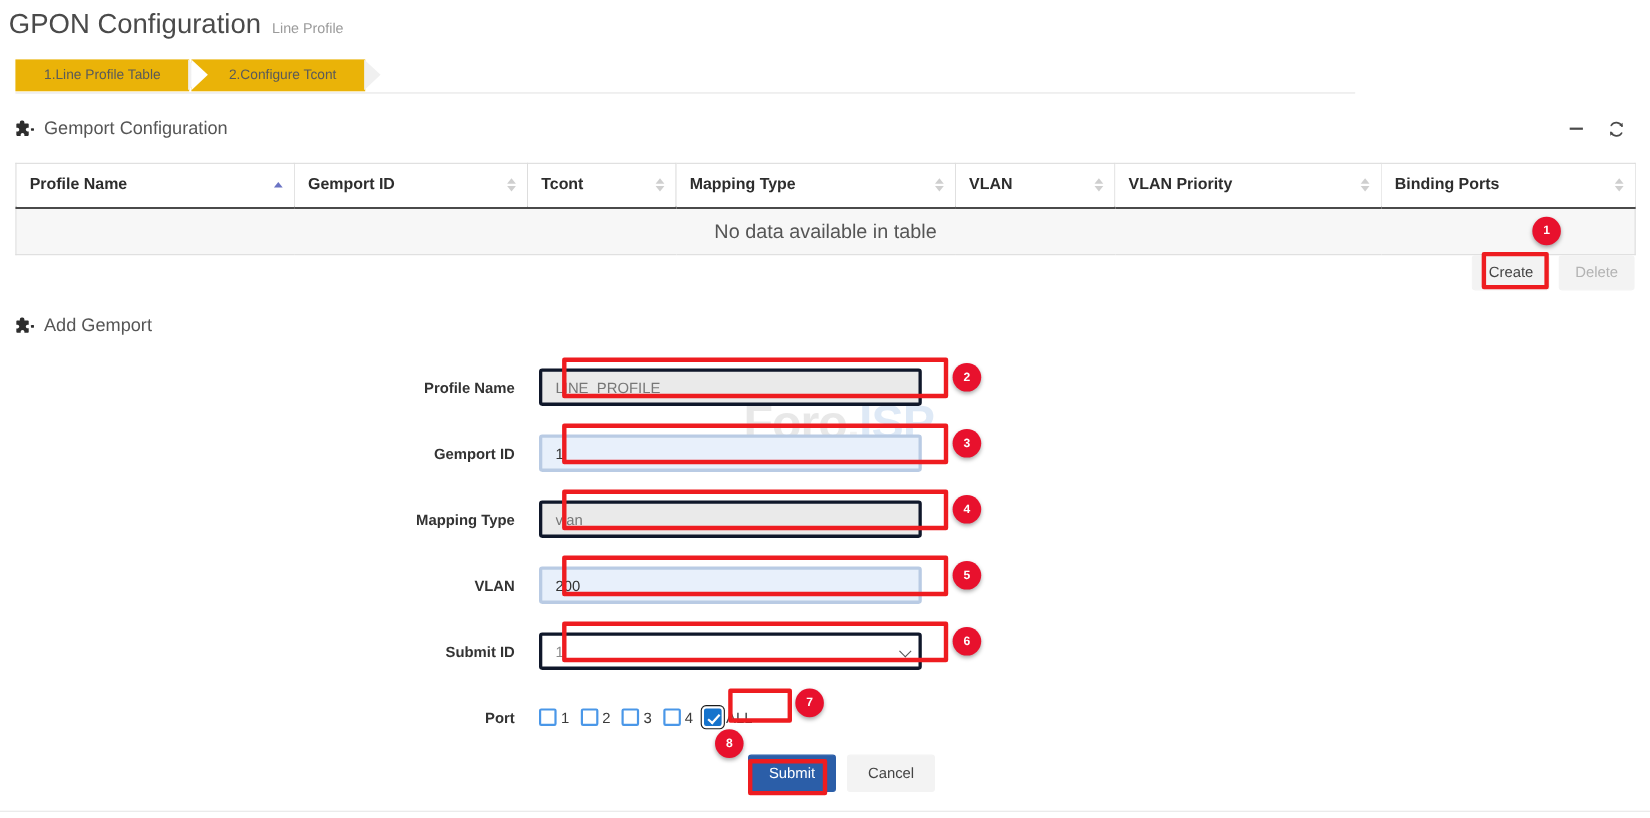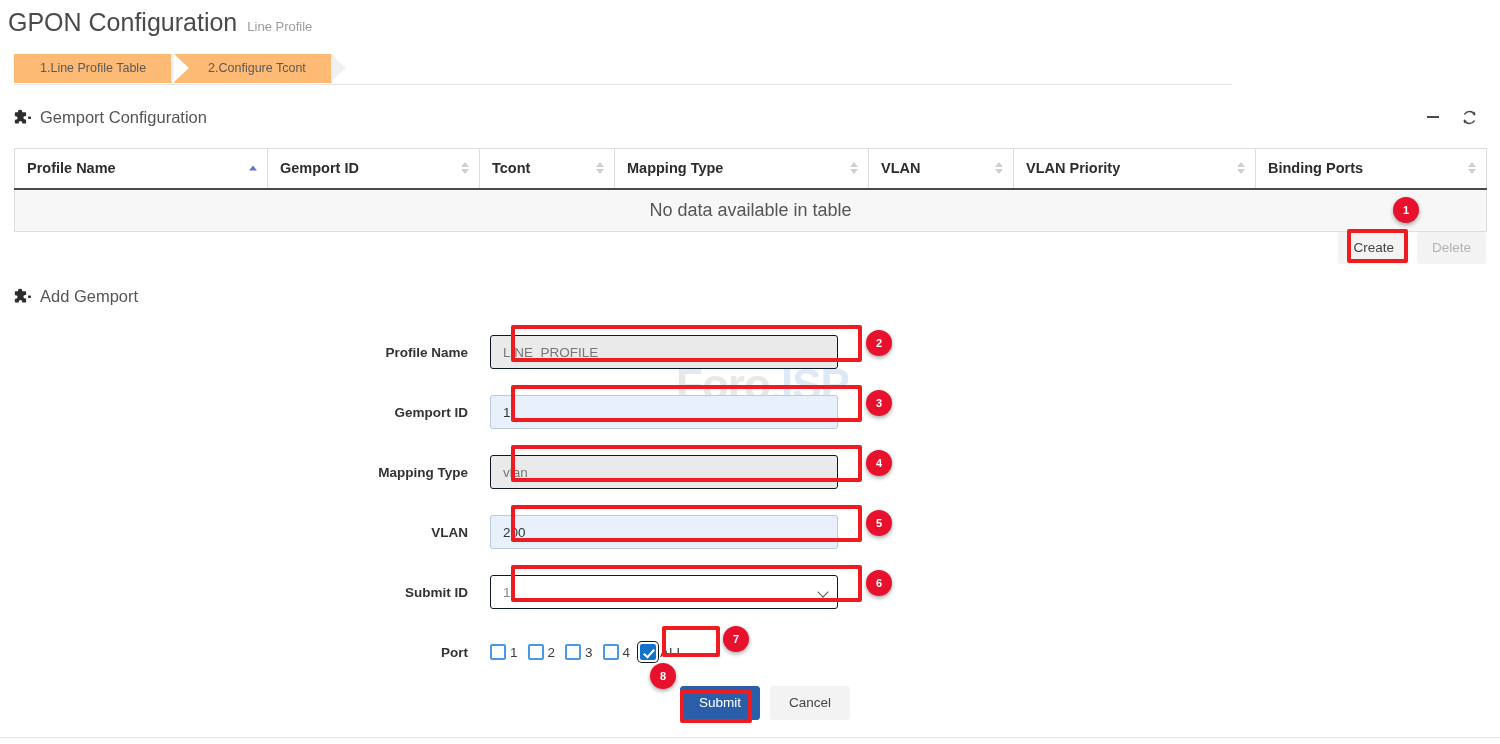--- a/index.html
+++ b/index.html
@@ -74,21 +74,21 @@
     display: flex;
     height: 29px;
     z-index: 3;
   }
   .step {
     position: relative;
     height: 29px;
     line-height: 29px;
     font-size: 12.5px;
     color: #5a5a5a;
-    background: #fdba74;
+    background: #eab308;
     padding: 0 26px 0 34px;
     margin-right: 2px;
     text-align: center;
     white-space: nowrap;
   }
   .step:first-child { padding-left: 26px; }
   .step::after {
     content: "";
     position: absolute;
     right: -14px; top: 0;
@@ -265,21 +265,21 @@
     width: 490px;
     text-align: right;
     padding-right: 22px;
     font-size: 13.5px;
     font-weight: bold;
     color: #333333;
   }
   .field {
     width: 348px;
     height: 34px;
-    border: 1px solid #0f172a;
+    border: 3px solid #0f172a;
     border-radius: 3px;
     padding: 0 12px;
     font-size: 13.5px;
     font-family: "Liberation Sans", sans-serif;
     color: #555555;
     background: #ffffff;
     outline: none;
   }
   .field.disabled {
     background: #eaeaea;

